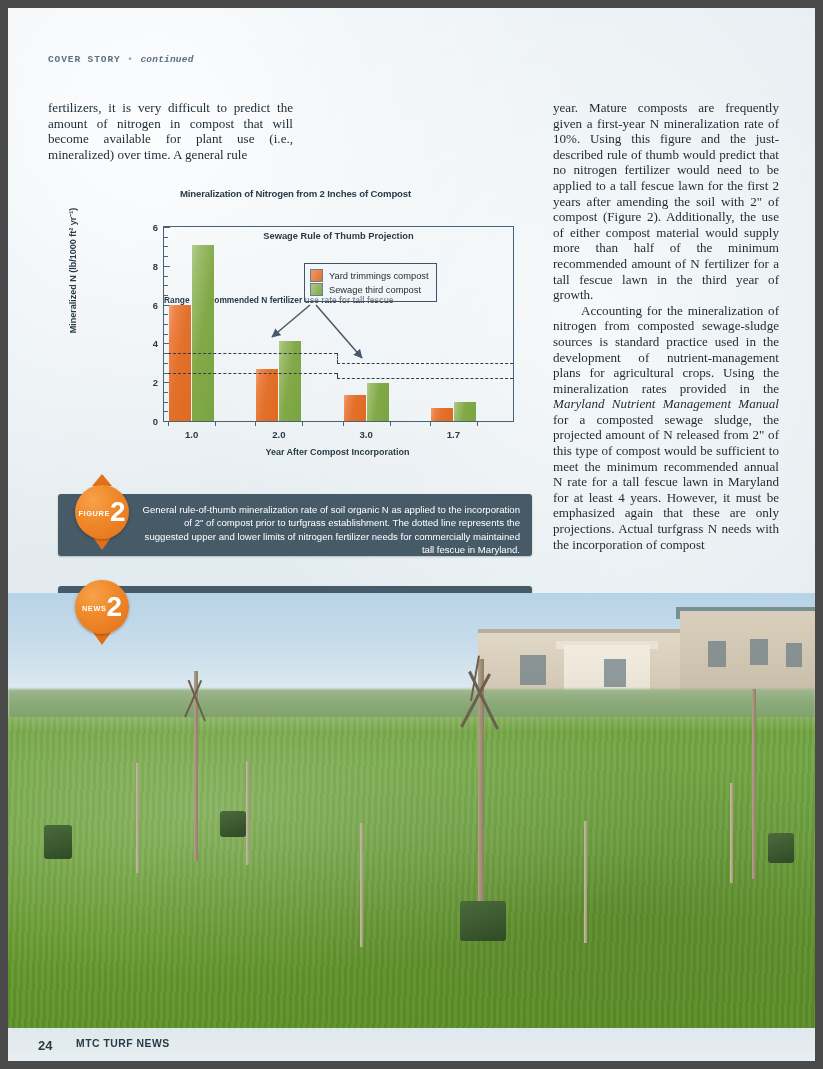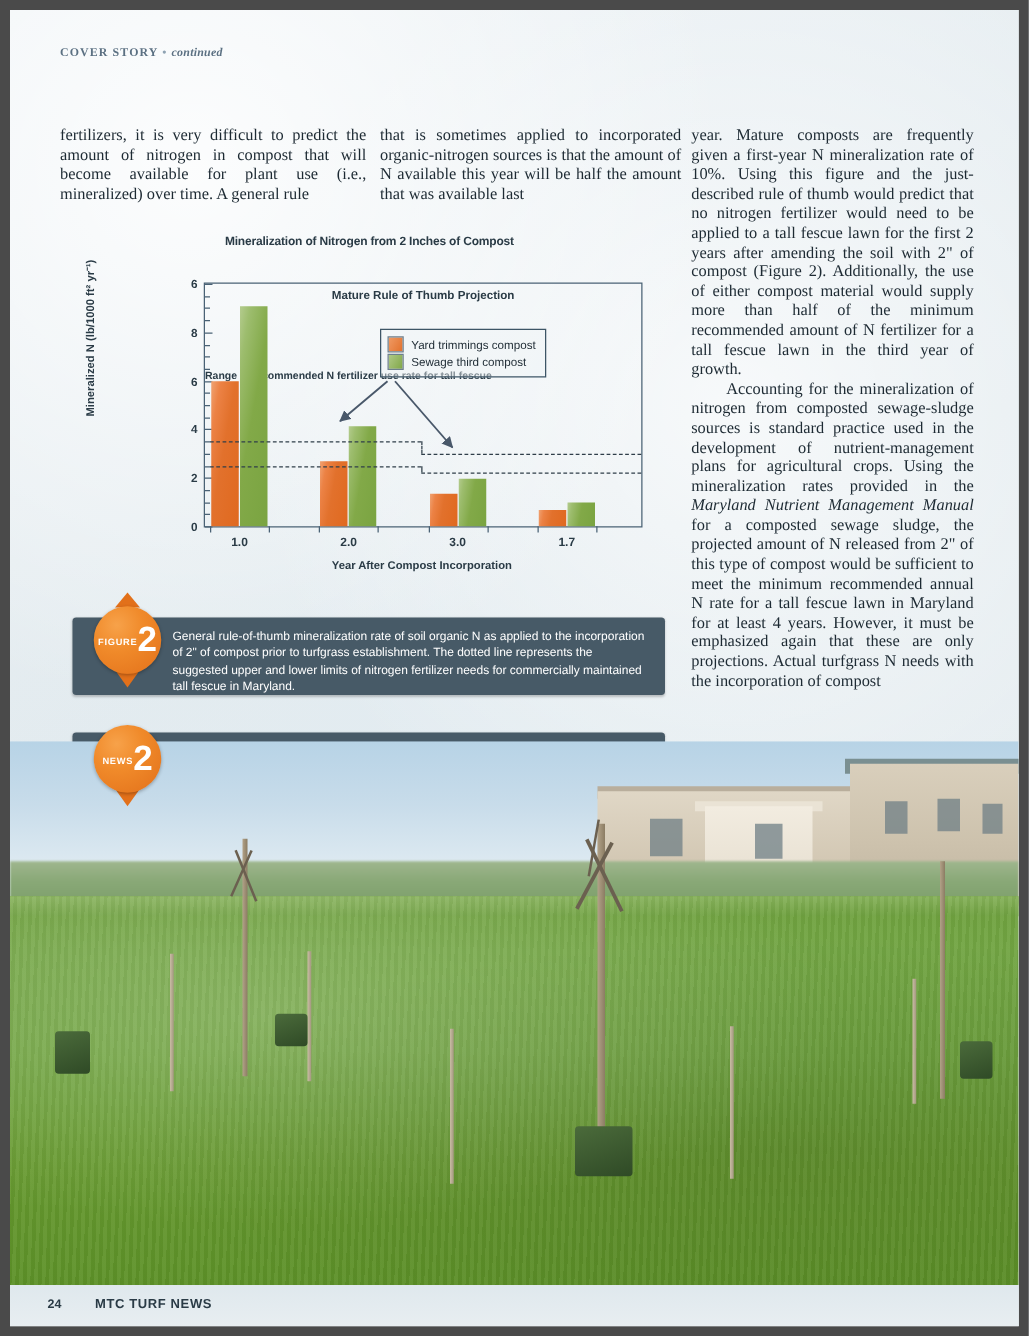--- a/index.html
+++ b/index.html
@@ -19,22 +19,22 @@
       radial-gradient(circle at 18% 12%, rgba(255,255,255,.85), rgba(255,255,255,0) 38%),
       radial-gradient(circle at 72% 30%, rgba(255,255,255,.7), rgba(255,255,255,0) 42%),
       radial-gradient(circle at 40% 70%, rgba(226,236,241,.9), rgba(255,255,255,0) 45%),
       linear-gradient(160deg,#eef3f6 0%, #e3ebef 45%, #eaf0f3 100%);
     pointer-events:none;
   }
   .content{position:absolute;inset:0;}
 
   
   .kicker{
-    position:absolute;left:40px;top:30px;
-    font-family:Liberation Serif, serif;
+    position:absolute;left:40px;top:46px;
+    font-family:Liberation Mono, monospace;
     font-size:9.5px;font-weight:bold;letter-spacing:.9px;
     color:#5b7082;
   }
   .kicker .cont{font-style:italic;font-weight:bold;letter-spacing:.2px;}
   .kicker .dot{color:#8fa3b3;}
 
   
   .col{
     position:absolute;
     font-family:"Liberation Serif", serif;
@@ -139,21 +139,21 @@
   .capbox{
     position:absolute;background:#475a67;
     border-radius:3px;
     box-shadow:0 1px 2px rgba(0,0,0,.22);
   }
   .capbox .captxt{
     font-family:"Liberation Sans", sans-serif;
     font-size:9.6px;line-height:13.4px;color:#ffffff;
   }
   .fig-cap{left:50px;top:486px;width:474px;height:62px;}
-  .fig-cap .captxt{position:absolute;left:80px;top:9px;width:382px;}
+  .fig-cap .captxt{position:absolute;left:80px;top:9px;width:382px;text-align:right;}
   .photo-cap{left:50px;top:578px;width:474px;height:48px;}
   .photo-cap .captxt{position:absolute;left:80px;top:10px;width:382px;}
 
   .badge{
     position:absolute;width:54px;height:54px;border-radius:50%;
     background:radial-gradient(circle at 34% 28%,#f7a24a 0%,#f08a2a 40%,#e2701a 100%);
     display:flex;flex-direction:row;align-items:center;justify-content:center;
     box-shadow:0 1px 3px rgba(0,0,0,.3);
   }
   .badge .blabel{
@@ -240,21 +240,21 @@
   .branch{position:absolute;background:#6b6050;transform-origin:bottom center;}
 
   
   .footer{
     position:absolute;left:0;bottom:0;width:807px;height:33px;
     background:linear-gradient(180deg,#dfe8ed,#e8eef1);
   }
   .footer .pgnum{
     position:absolute;left:30px;top:10px;
     font-family:"Liberation Sans", sans-serif;
-    font-size:10px;font-weight:bold;color:#2a3b46;
+    font-size:13px;font-weight:bold;color:#2a3b46;
   }
   .footer .pubname{
     position:absolute;left:68px;top:10px;
     font-family:"Liberation Sans", sans-serif;
     font-size:10.4px;font-weight:bold;letter-spacing:.5px;color:#2a3b46;
   }
 </style>
 </head>
 <body>
 
@@ -264,35 +264,32 @@
 
     <div class="kicker">
       <span>COVER STORY</span>
       <span class="dot">•</span>
       <span class="cont">continued</span>
     </div>
 
     <div class="col col1">
       <p>fertilizers, it is very difficult to predict the amount of nitrogen in compost that will become available for plant use (i.e., mineralized) over time. A general rule</p>
     </div>
-    <div class="col col2">
-      <p>that is sometimes applied to incorporated organic-nitrogen sources is that the amount of N available this year will be half the amount that was available last</p>
-    </div>
     <div class="col col3">
       <p>year. Mature composts are frequently given a first-year N mineralization rate of 10%. Using this figure and the just-described rule of thumb would predict that no nitrogen fertilizer would need to be applied to a tall fescue lawn for the first 2 years after amending the soil with 2" of compost (Figure 2). Additionally, the use of either compost material would supply more than half of the minimum recommended amount of N fertilizer for a tall fescue lawn in the third year of growth.</p>
       <p><span style="display:inline-block;width:14px"></span><span>Accounting for the mineralization of nitrogen from composted sewage-sludge sources is standard practice used in the development of nutrient-management plans for agricultural crops. Using the mineralization rates provided in the </span><span class="ital">Maryland Nutrient Management Manual</span><span> for a composted sewage sludge, the projected amount of N released from 2" of this type of compost would be sufficient to meet the minimum recommended annual N rate for a tall fescue lawn in Maryland for at least 4 years. However, it must be emphasized again that these are only projections. Actual turfgrass N needs with the incorporation of compost</span></p>
     </div>
 
     <div class="chart-wrap">
       <div class="chart-title">Mineralization of Nitrogen from 2 Inches of Compost</div>
       <div class="ylabel">Mineralized N (lb/1000 ft² yr⁻¹)</div>
       <div class="xlabel">Year After Compost Incorporation</div>
 
       <div class="plot" id="plot">
-        <div class="plot-sub">Mature Rule of Thumb Projection</div>
+        <div class="plot-sub">Sewage Rule of Thumb Projection</div>
         <div class="range-note">Range in recommended N fertilizer use rate for tall fescue</div>
 
         <div class="legend">
           <div class="legrow">
             <span class="swatch sw-orange"></span>
             <span class="legtxt">Yard trimmings compost</span>
           </div>
           <div class="legrow">
             <span class="swatch sw-green"></span>
             <span class="legtxt">Sewage third compost</span>

